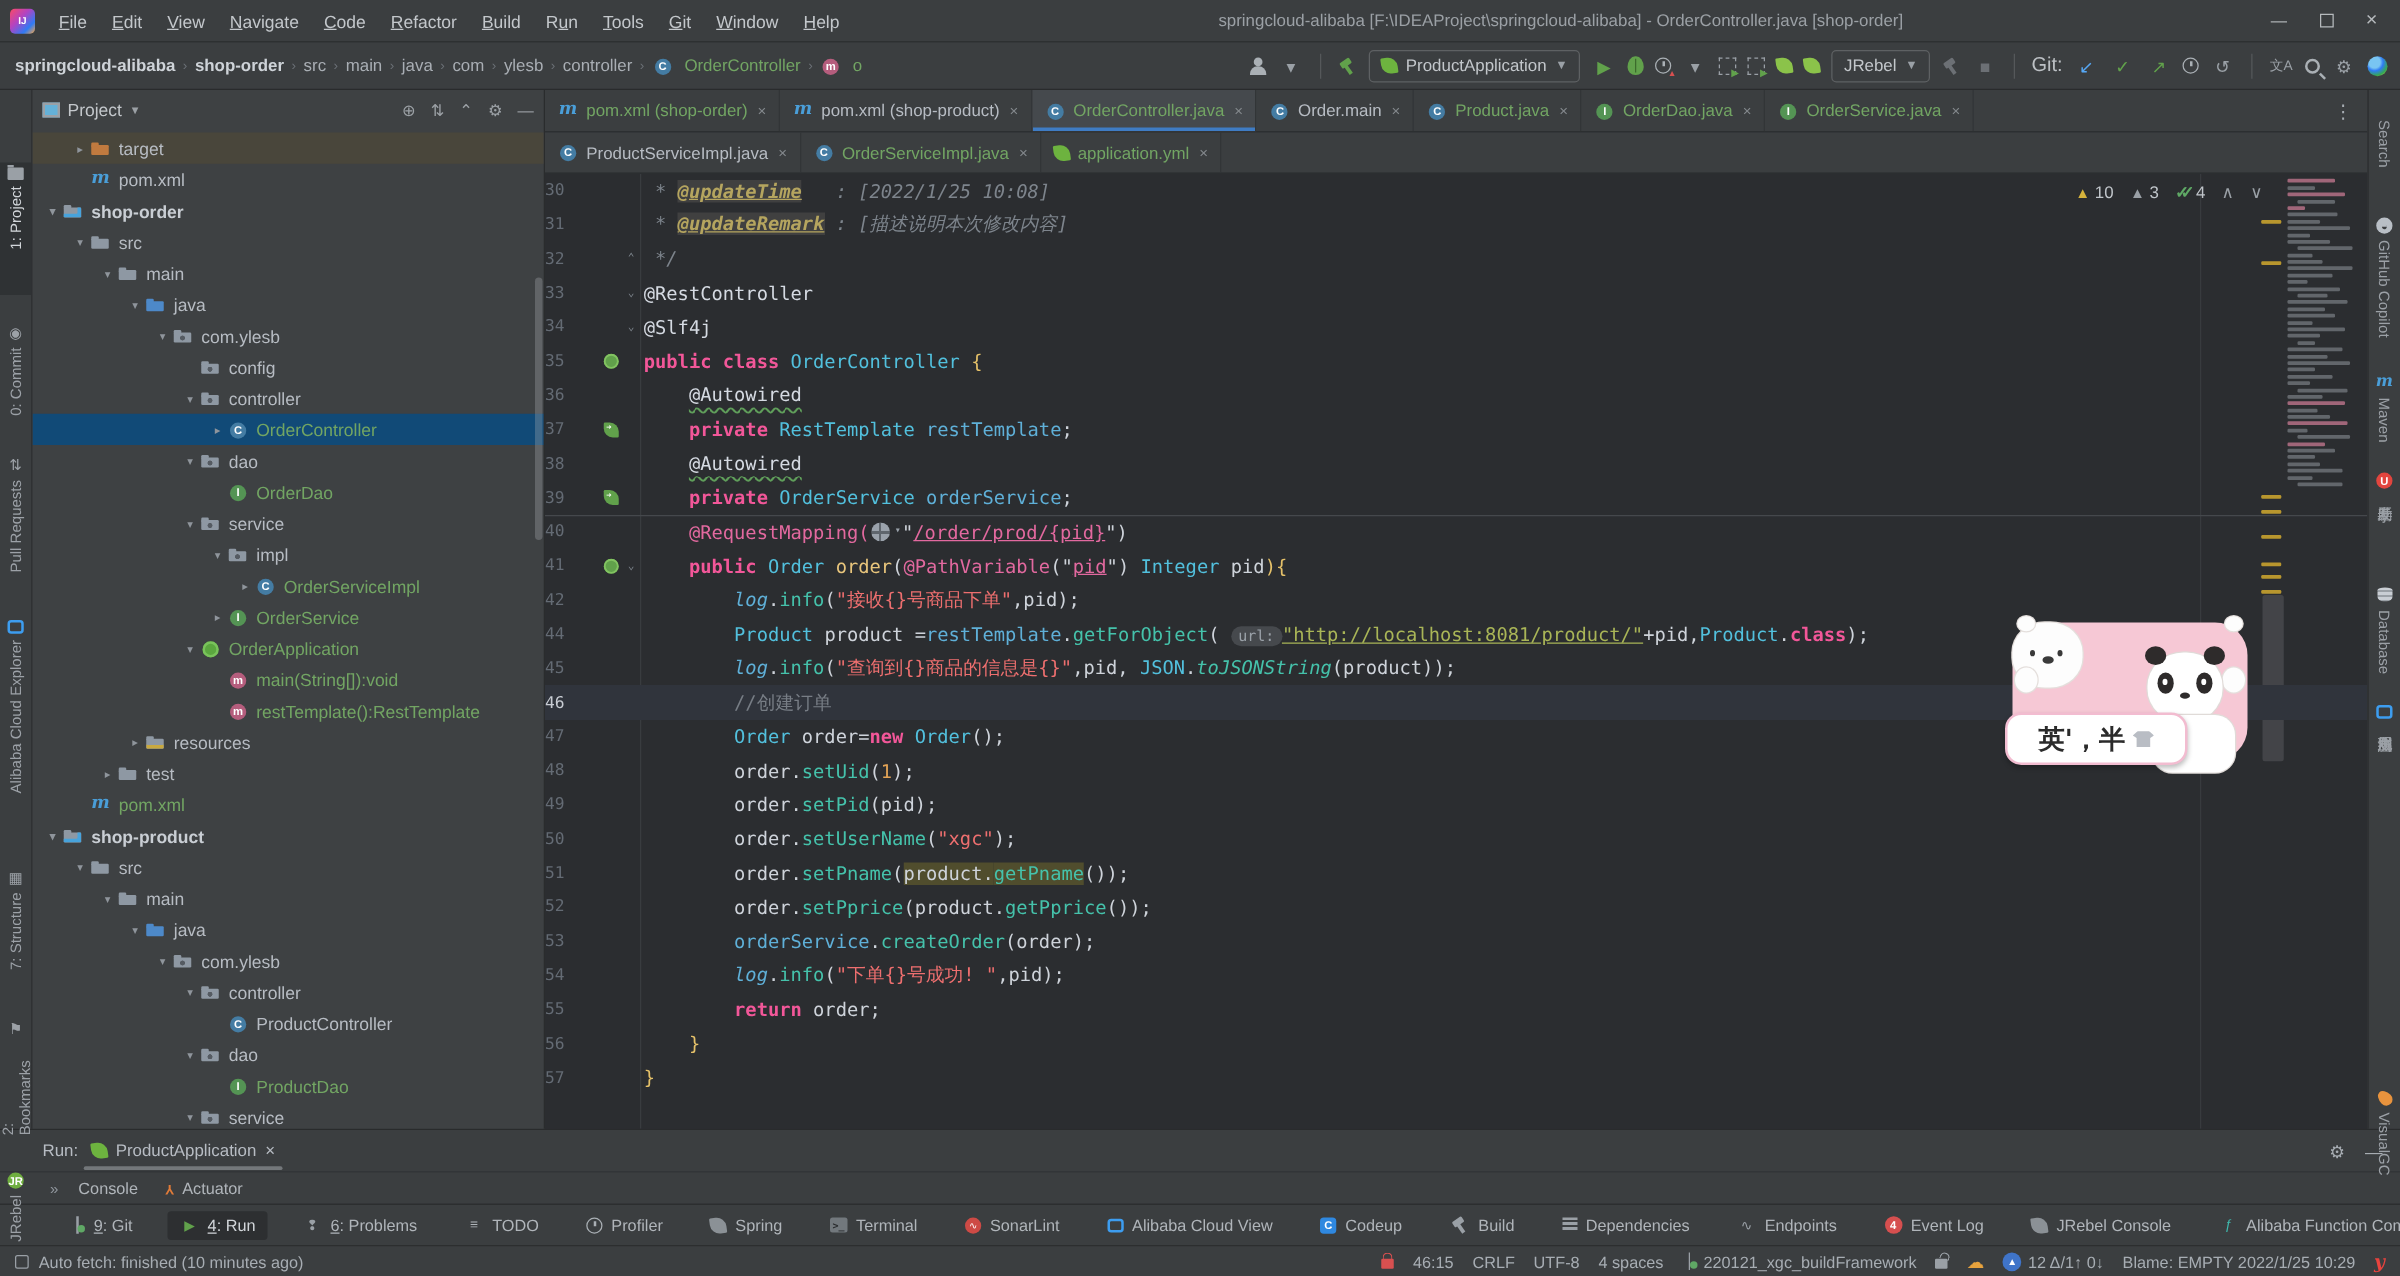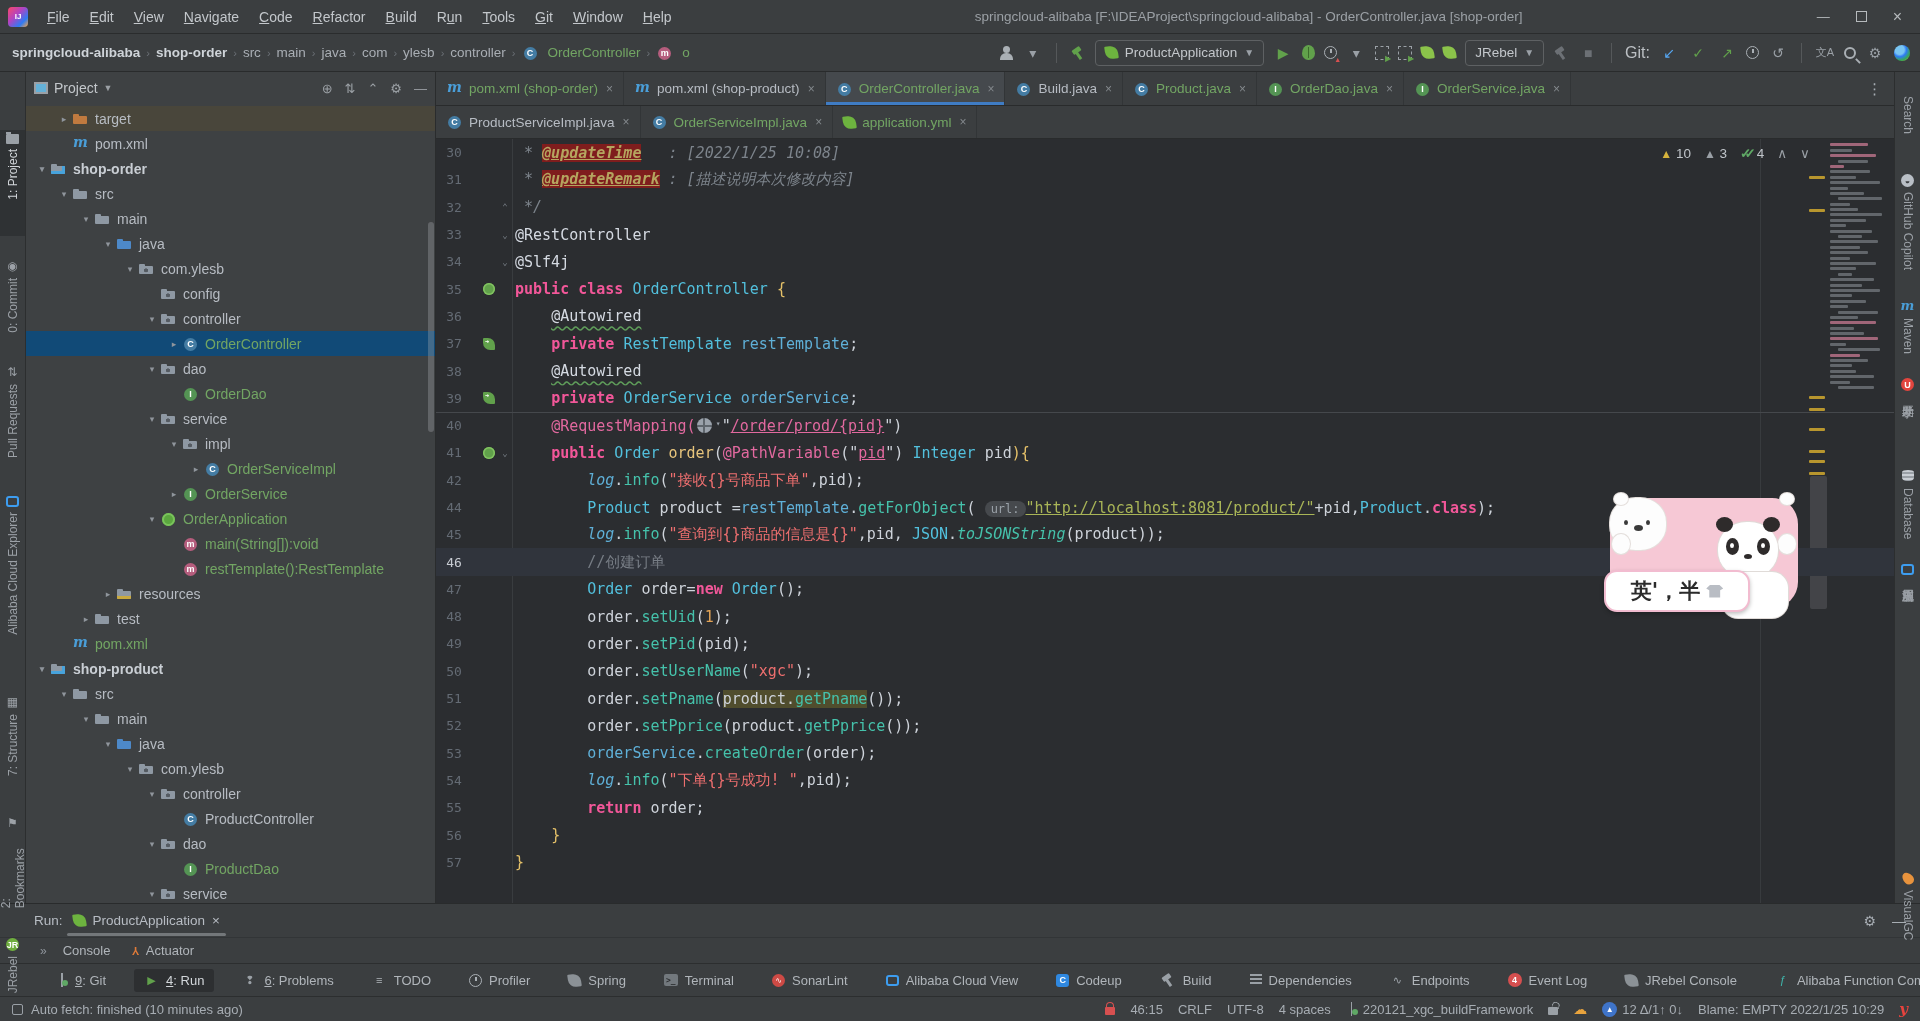--- a/index.html
+++ b/index.html
@@ -107,31 +107,31 @@
   .tab{display:flex;align-items:center;gap:6px;padding:0 10px;font-size:13.5px;color:#b7bcc3;border-right:1px solid #323537;white-space:nowrap}
   .tab.green{color:#72a563}
   .tab.active{background:#45494d;box-shadow:inset 0 -3px 0 #3f7cc4}
   .tab .x{color:#84898d;font-size:12px;margin-left:2px}
   .tab .tic{margin-right:0}
   .kebab{margin-left:auto;display:flex;align-items:center;padding:0 12px;color:#a7adb3;font-size:15px}
   
   .code{position:relative;flex:1;overflow:hidden;font-family:"DejaVu Sans Mono",monospace;font-size:15px}
   .cl{position:relative;height:27.3px;display:flex;align-items:center;white-space:pre}
   .cl.cur{background:#30343c}
-  .lnum{width:44px;text-align:center;padding-right:8px;color:#646b74;font-size:13px;flex:none}
+  .lnum{width:44px;text-align:left;padding-right:8px;color:#646b74;font-size:13px;flex:none}
   .cl.cur .lnum{color:#c8ccd3}
   .gslot{width:18px;flex:none;display:flex;align-items:center;justify-content:center}
   .fslot{width:14px;flex:none;color:#7e858d;font-size:9px;text-align:center}
   .ctext{padding-left:3px}
   .gbean{width:12px;height:12px;border-radius:50%;background:#61a14b;box-shadow:inset 0 0 0 1.5px #82c361;position:relative}
   .gleaf{width:12px;height:12px;background:#61a14b;border-radius:1px 60% 1px 60%;position:relative}
   .gleaf::after{content:"➜";position:absolute;left:2px;top:0;font-size:7px;color:#fff}
   .gutline{position:absolute;left:76px;top:0;bottom:0;width:1px;background:#393c3f}
   .doc{color:#7d848c;font-style:italic}
-  .tag{color:#b5a55f;font-style:italic;font-weight:bold;text-decoration:underline;background:#7f1d1d}
+  .tag{color:#b5a55f;font-style:italic;font-weight:bold;text-decoration:underline;background:#404040}
   .ann{color:#d5dae2}
   .annu{color:#d5dae2;text-decoration:underline wavy #5f9e5a;text-underline-offset:4px}
   .annp{color:#e2699f}
   .kw{color:#f25799;font-weight:bold}
   .ty{color:#52c0dd}
   .fld{color:#5fb0d8}
   .fldi{color:#5fb0d8;font-style:italic}
   .mth{color:#45c2ab}
   .mthi{color:#45c2ab;font-style:italic}
   .mthd{color:#e8c57c}
@@ -548,21 +548,21 @@
             <span>pom.xml (shop-product)</span>
             <span class="x">×</span>
           </div>
           <div class="tab green active">
             <span class="tic cls circ"></span>
             <span>OrderController.java</span>
             <span class="x">×</span>
           </div>
           <div class="tab">
             <span class="tic cls circ"></span>
-            <span>Build.java</span>
+            <span>Order.main</span>
             <span class="x">×</span>
           </div>
           <div class="tab green">
             <span class="tic cls circ"></span>
             <span>Product.java</span>
             <span class="x">×</span>
           </div>
           <div class="tab green">
             <span class="tic itf circ"></span>
             <span>OrderDao.java</span>

